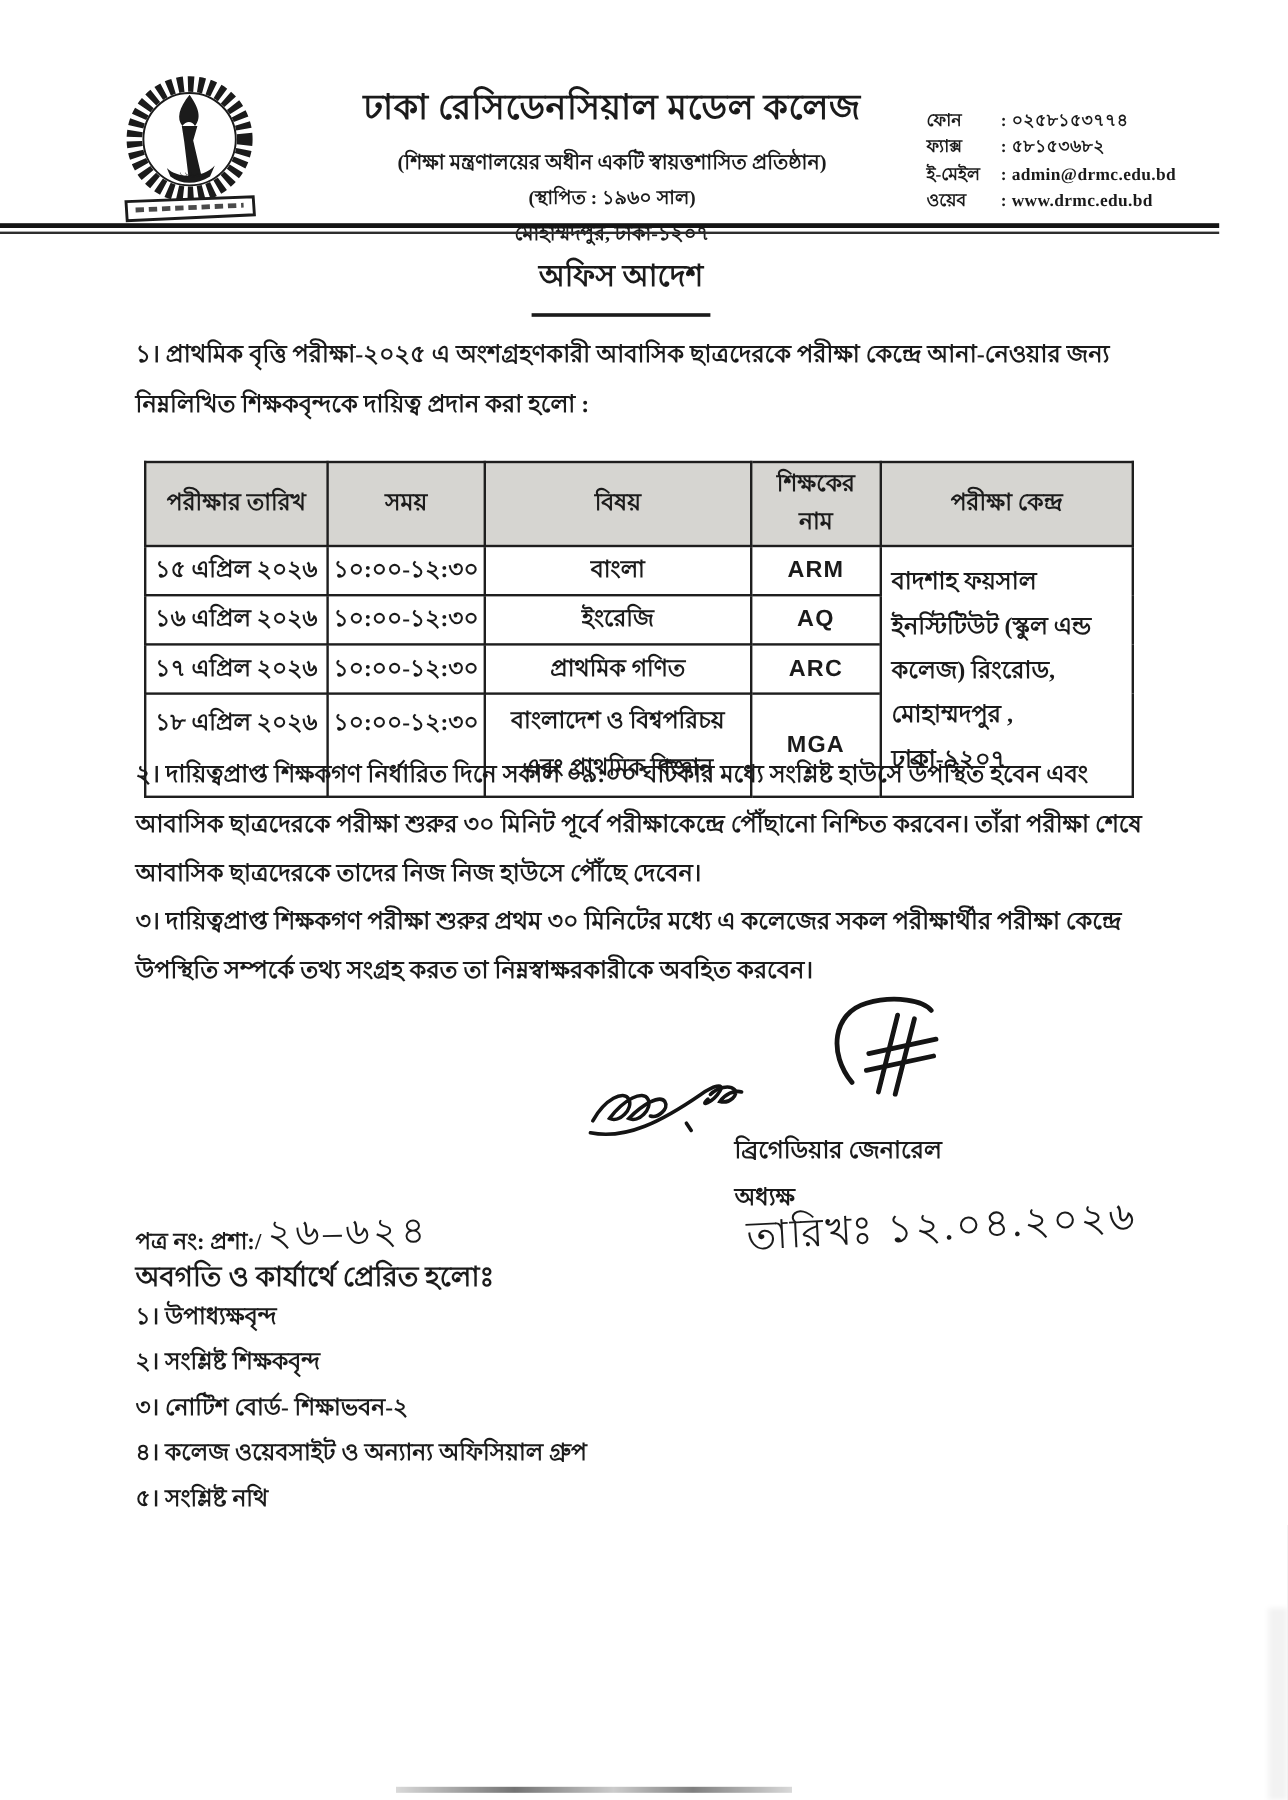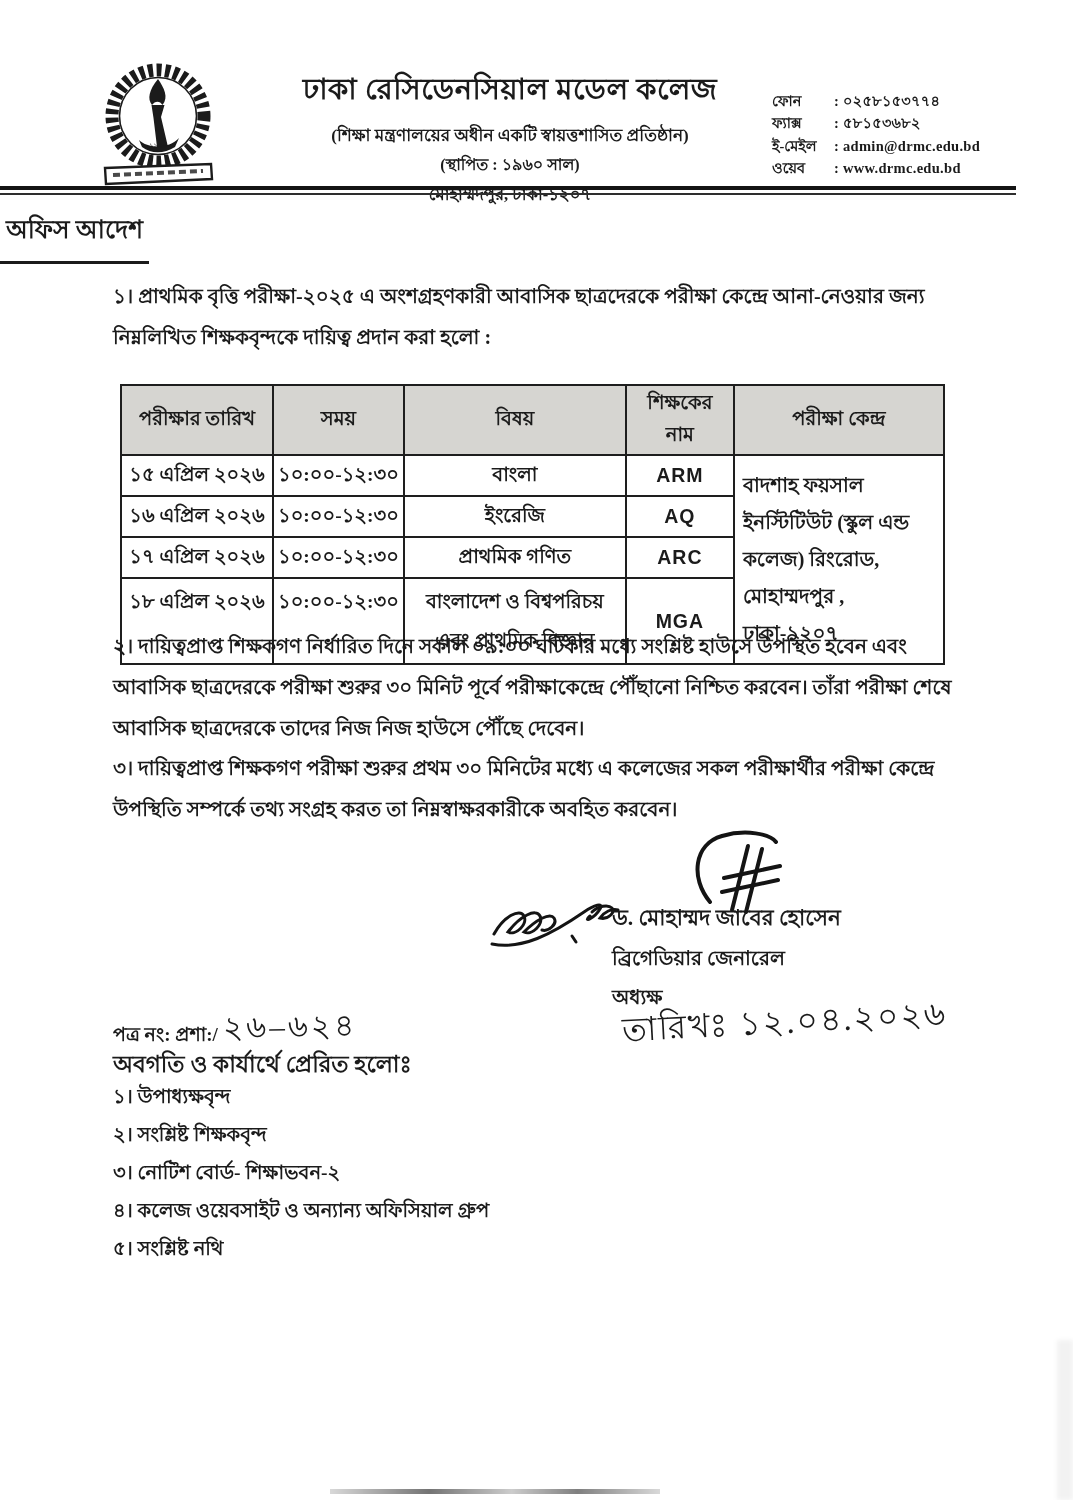--- a/index.html
+++ b/index.html
@@ -16,21 +16,21 @@
   .college-sub { font-size:17px; font-weight:bold; margin-top:7px; }
   .college-est { font-size:16px; font-weight:bold; margin-top:2px; }
   .college-loc { font-size:16.5px; font-weight:bold; margin-top:3px; }
   .contact { position:absolute; left:772px; top:90px; width:250px; font-size:14.5px; font-weight:bold; }
   .contact-line { display:flex; line-height:1.55; }
   .contact-label { width:62px; flex:0 0 62px; }
   .contact-value { letter-spacing:.3px; }
   .rule-thick { position:absolute; left:0; top:186px; width:1016px; height:4px; background:#141414; }
   .rule-thin  { position:absolute; left:0; top:193px; width:1016px; height:2px; background:#2e2e2e; }
   
-  .doc-title-wrap { position:absolute; left:0; top:210px; width:1035px; }
+  .doc-title-wrap { position:absolute; left:0; top:210px; width:1035px; text-align:center; }
   .doc-title { display:inline-block; font-size:25px; font-weight:bold; border-bottom:3px solid #1b1b1b; padding:0 6px 8px 6px; }
   
   .para { position:absolute; left:113px; width:850px; font-size:20px; font-weight:700; line-height:2.05; text-align:left; }
   .para-1 { top:276px; }
   .para-2 { top:626px; }
   .para-3 { top:748px; }
   
   table.duty { position:absolute; left:120px; top:384px; border-collapse:collapse; table-layout:fixed; }
   .duty th, .duty td { border:2px solid #1e1e1e; text-align:center; vertical-align:middle; padding:2px 4px; }
   .duty th { background:#d6d5d1; font-size:19.5px; font-weight:bold; height:44px; }
@@ -176,21 +176,20 @@
   <div class="sign-scribble">
     <svg width="138" height="66" viewBox="0 0 138 66">
       <g fill="none" stroke="#141414" stroke-width="3" stroke-linecap="round">
         <path d="M6 44 C16 26 32 18 36 26 C40 34 28 46 20 42 C32 26 48 18 52 26 C56 34 44 46 36 42 C48 30 62 22 66 28 C70 34 60 42 54 40"></path>
         <path d="M4 54 C34 60 64 44 96 22 C106 15 116 12 112 19 C106 29 94 33 102 26"></path>
         <path d="M84 46 L88 52"></path>
         <path d="M104 22 C110 16 120 14 124 18 C128 22 120 30 112 28 C116 22 124 18 130 20"></path>
       </g>
     </svg>
   </div>
-  <div class="sig-name">ড. মোহাম্মদ জাবের হোসেন</div>
   <div class="sig-rank">ব্রিগেডিয়ার জেনারেল</div>
   <div class="sig-post">অধ্যক্ষ</div>
   <div class="sig-date hw">তারিখঃ ১২.০৪.২০২৬</div>
 
   <div class="memo-line">
     <span>পত্র নং: প্রশা:/</span>
     <span class="memo-number hw">২৬–৬২৪</span>
   </div>
   <div class="dist-heading">অবগতি ও কার্যার্থে প্রেরিত হলোঃ</div>
   <div class="dist-item di-0">১। উপাধ্যক্ষবৃন্দ</div>

